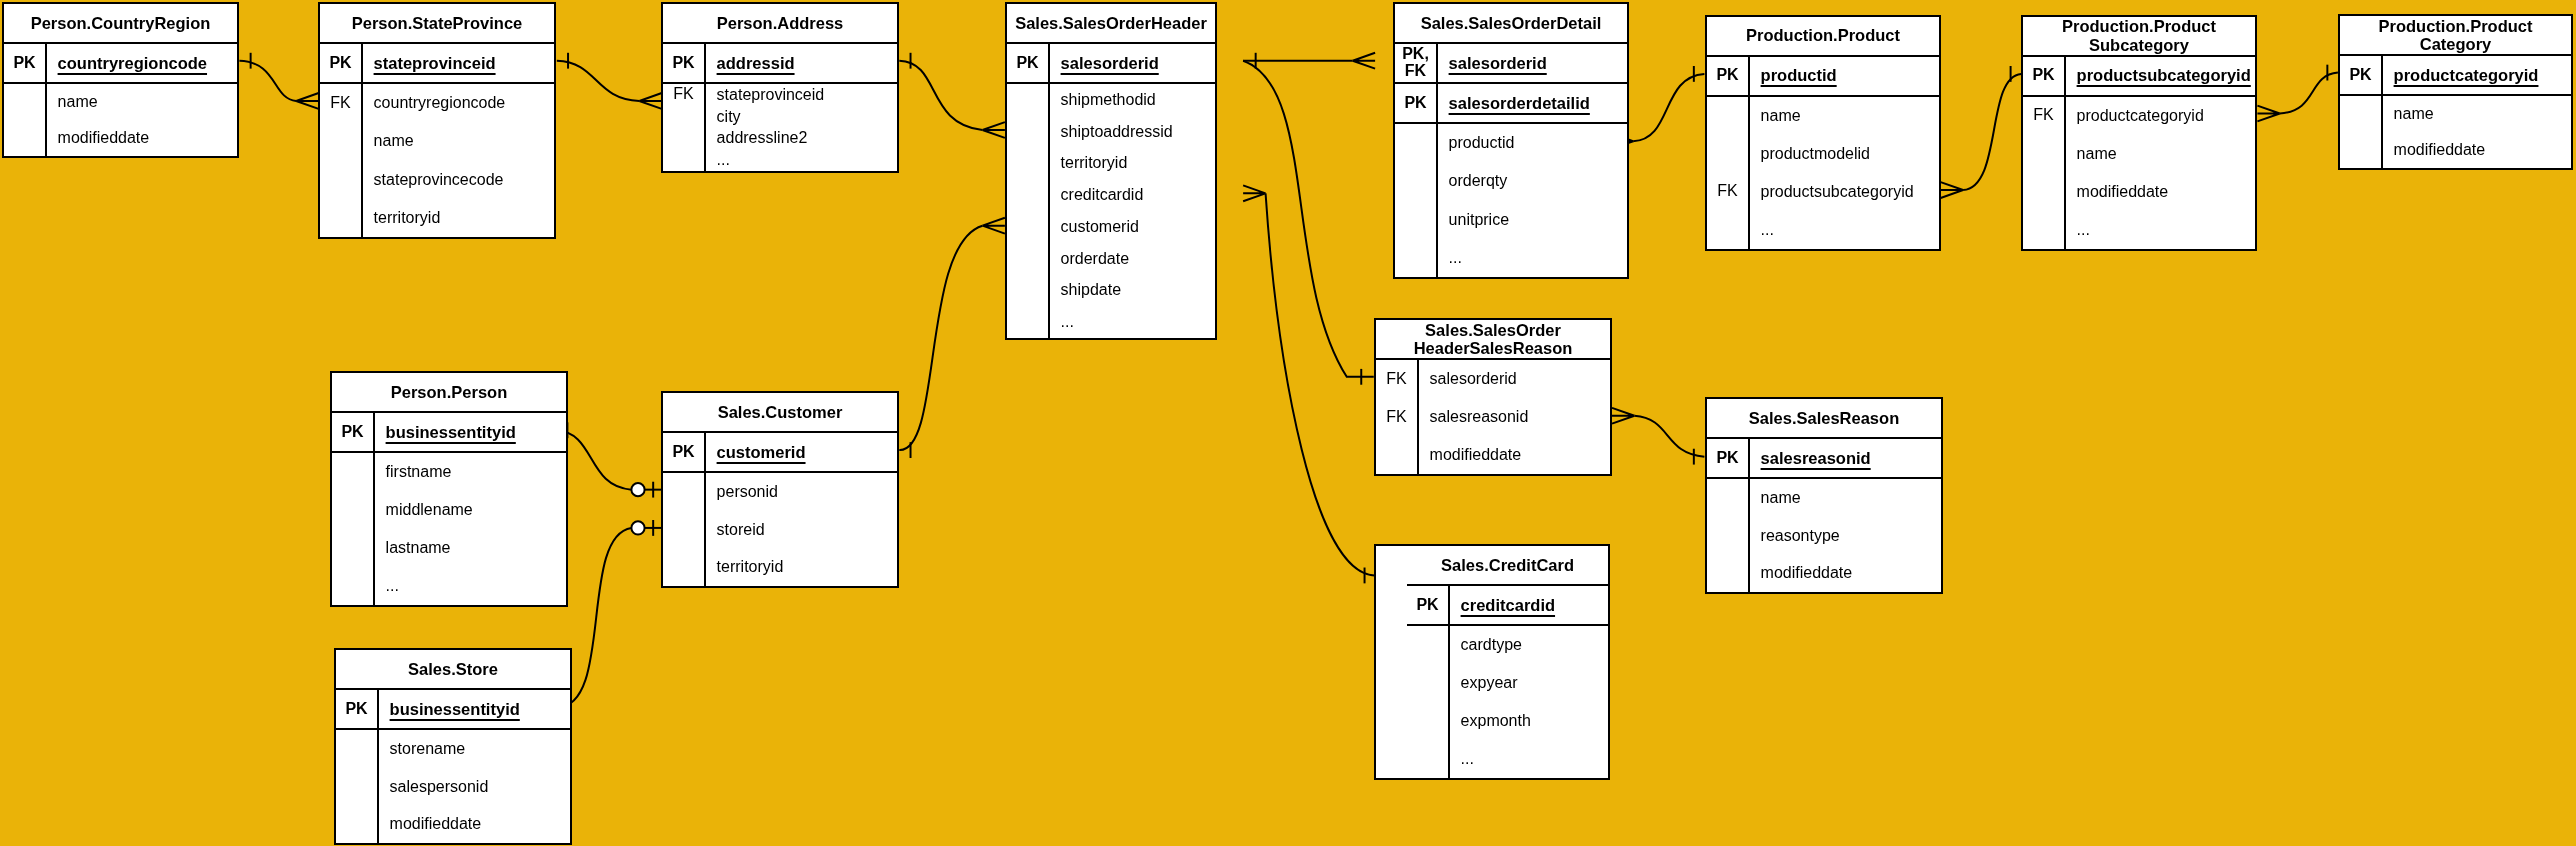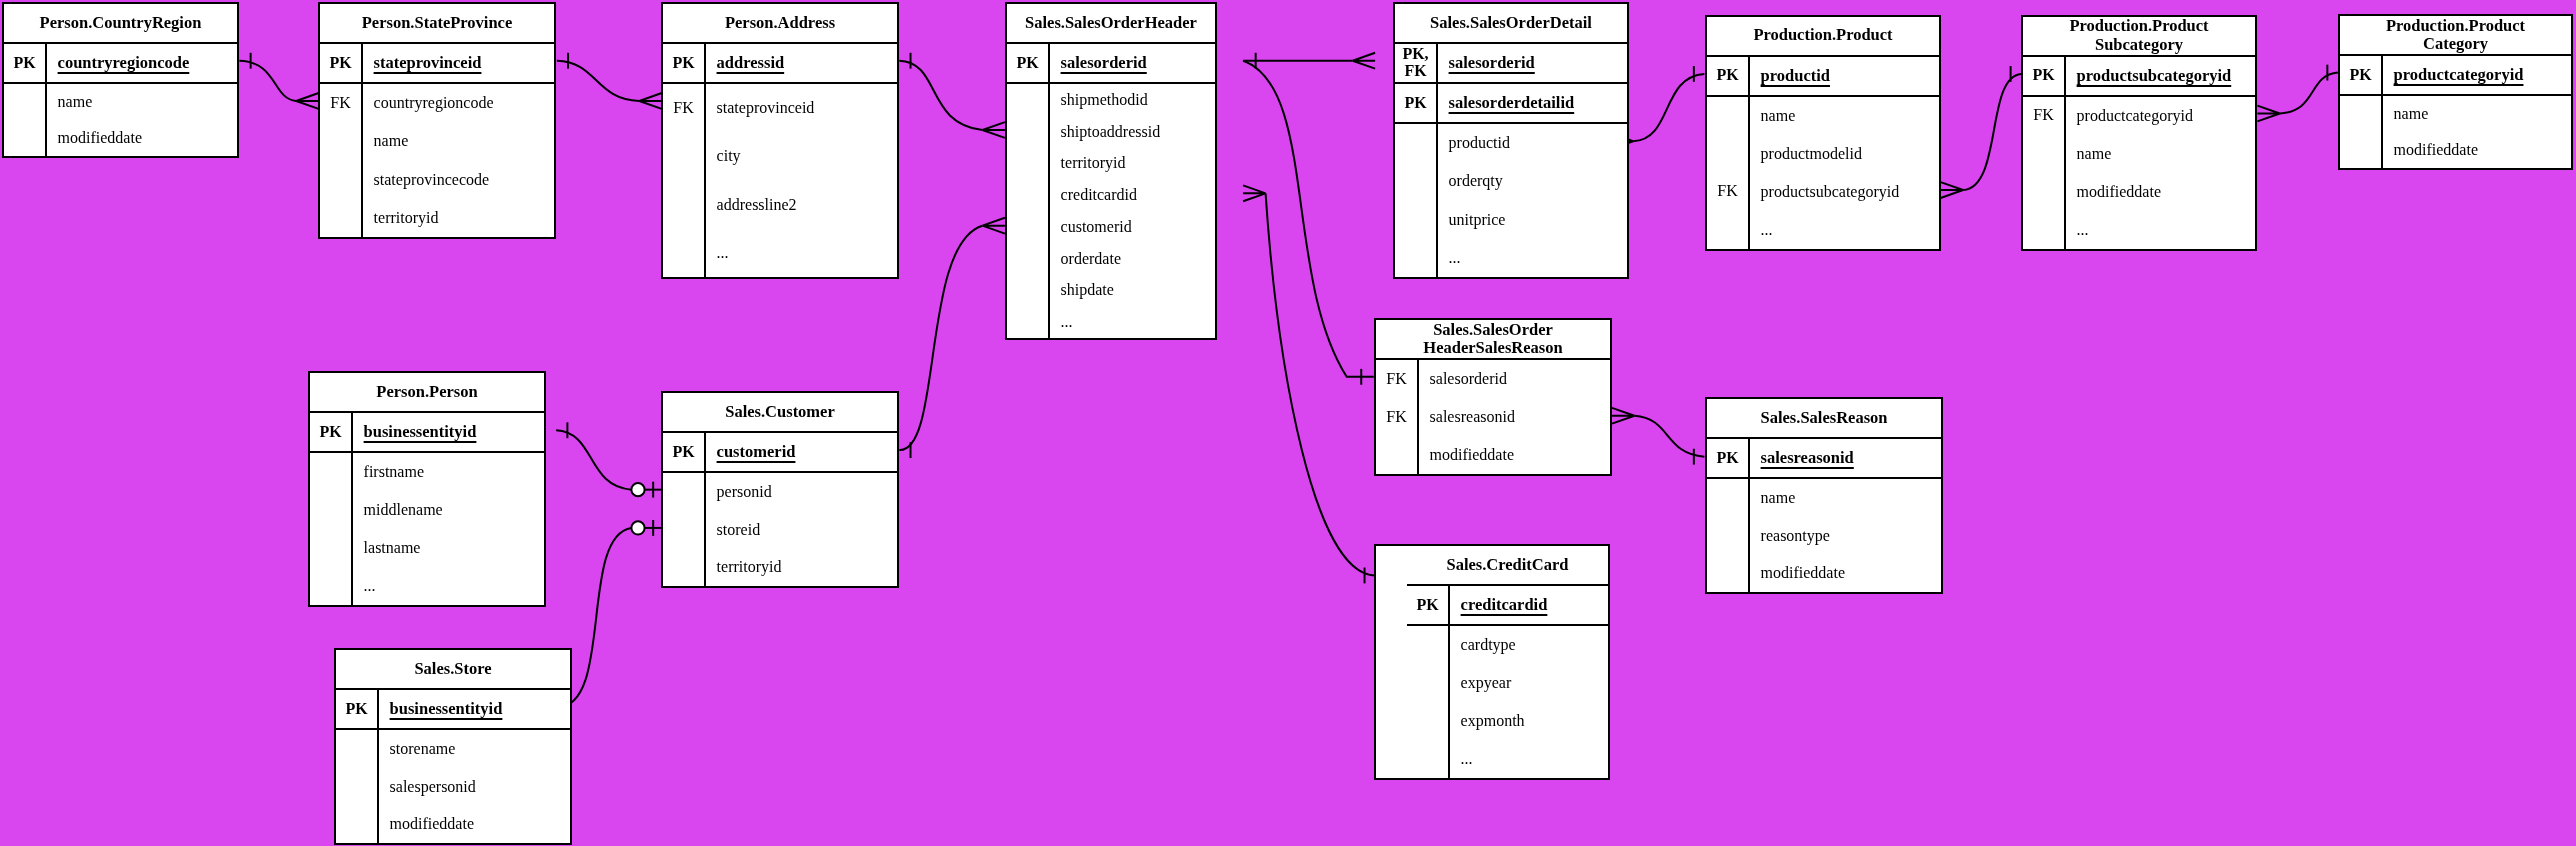--- a/index.html
+++ b/index.html
@@ -1,17 +1,17 @@
 <!DOCTYPE html>
 <html style="font-size:10.6px"><head>
 <meta charset="utf-8">
 <style>
   html,body{margin:0;padding:0;background:#ffffff;}
-  #canvas{position:relative;width:2576px;height:846px;background:#d946ef;overflow:hidden;
-          font-family:Liberation Serif, serif;color:#000;}
+  #canvas{position:relative;width:2576px;height:846px;background:#eab308;overflow:hidden;
+          font-family:Liberation Sans, sans-serif;color:#000;}
   #wires{position:absolute;left:0;top:0;width:2576px;height:846px;}
   .entity{position:absolute;box-sizing:border-box;background:#fff;border:2px solid #000;
           display:flex;flex-direction:column;}
   .entity-title{flex:0 0 38px;border-bottom:2px solid #000;display:flex;align-items:center;
           justify-content:center;font-weight:bold;font-size:16.5px;text-align:center;
           line-height:1.12;white-space:pre-line;}
   .key-row{flex:0 0 auto;min-height:38px;border-bottom:2px solid #000;display:flex;align-items:stretch;}
   .key-cell{width:41px;flex:0 0 41px;border-right:2px solid #000;display:flex;align-items:center;
           justify-content:center;font-size:16px;white-space:pre-line;text-align:center;line-height:1.05;}
   .key-row .key-cell{font-weight:bold;}
@@ -148,21 +148,21 @@
         <div class="attr-row">
           <div class="key-cell"></div>
           <div class="field-cell">stateprovincecode</div>
         </div>
         <div class="attr-row">
           <div class="key-cell"></div>
           <div class="field-cell">territoryid</div>
         </div>
       </div>
     </div>
-  <div class="entity" style="left:661px;top:2px;   width:238px; height:277px;">
+  <div class="entity" style="left:661px;top:2px;   width:238px; height:171px;">
       <div class="entity-title">Person.Address</div>
       <div class="key-row">
         <div class="key-cell">PK</div>
         <div class="field-cell">addressid</div>
       </div>
       <div class="attr-section">
         <div class="attr-row">
           <div class="key-cell">FK</div>
           <div class="field-cell">stateprovinceid</div>
         </div>
@@ -313,21 +313,21 @@
         <div class="attr-row">
           <div class="key-cell"></div>
           <div class="field-cell">name</div>
         </div>
         <div class="attr-row">
           <div class="key-cell"></div>
           <div class="field-cell">modifieddate</div>
         </div>
       </div>
     </div>
-  <div class="entity" style="left:308px; top:371px; width:238px; height:236px;">
+  <div class="entity" style="left:330px; top:371px; width:238px; height:236px;">
       <div class="entity-title">Person.Person</div>
       <div class="key-row">
         <div class="key-cell">PK</div>
         <div class="field-cell">businessentityid</div>
       </div>
       <div class="attr-section">
         <div class="attr-row">
           <div class="key-cell"></div>
           <div class="field-cell">firstname</div>
         </div>

